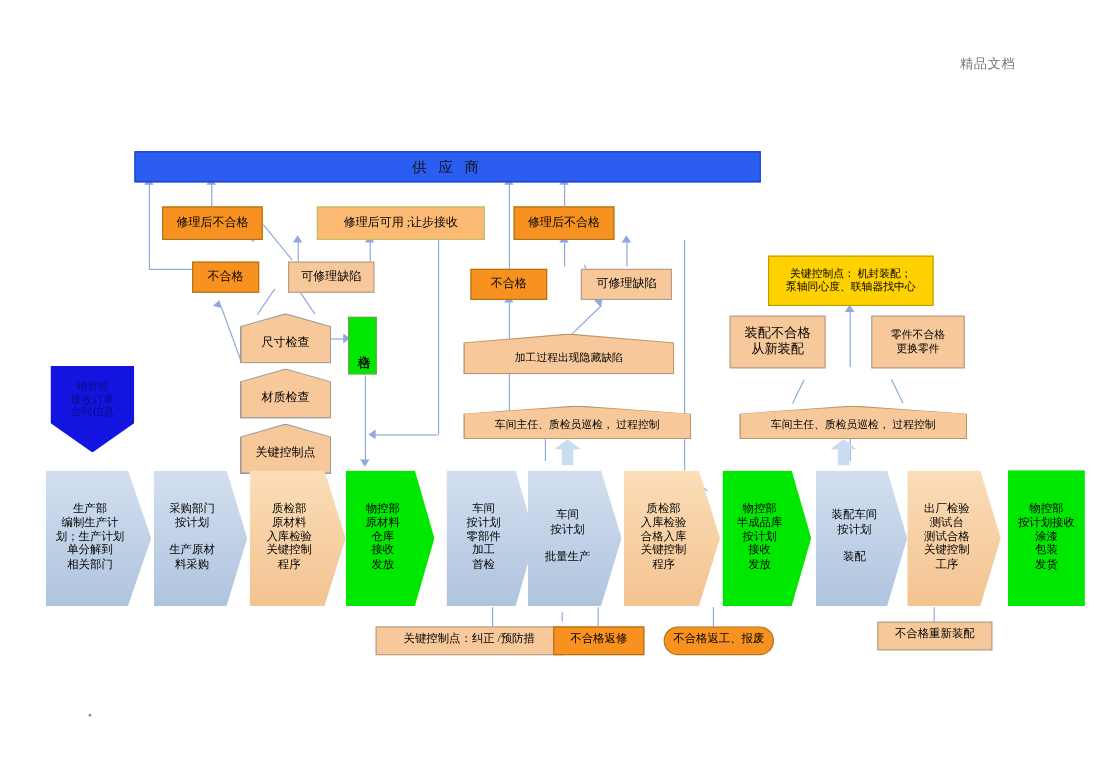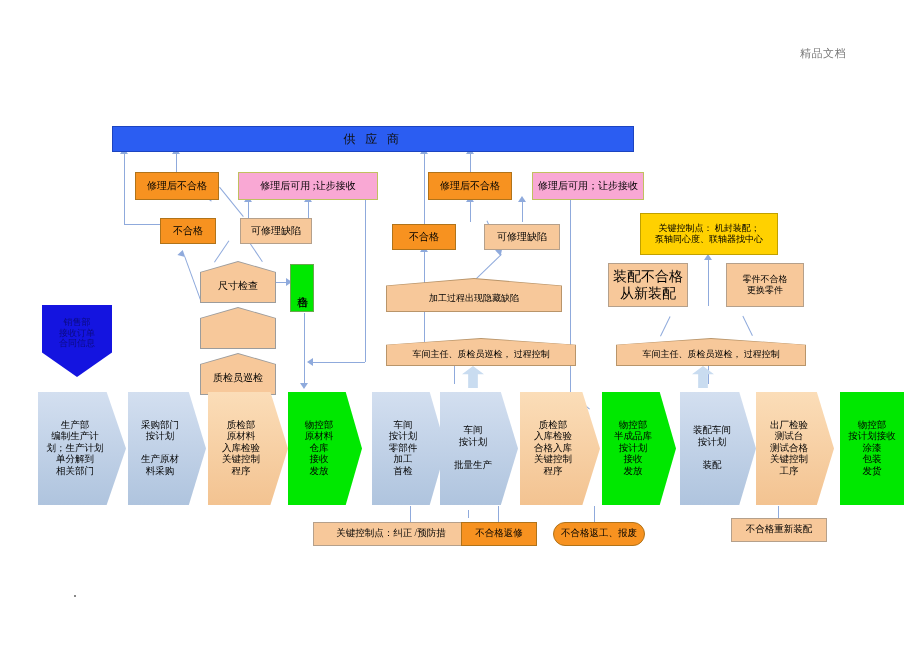--- a/index.html
+++ b/index.html
@@ -26,21 +26,21 @@
     text-align:center;
     line-height:1.22;
     white-space:pre-line;
     box-sizing:border-box;
   }
 
   
   .rect{border:1px solid #9c9c9c;}
   .rect.orange{background:#F79220;border-color:#b0731a;}
   .rect.peach{background:#F7C89A;border-color:#b5a08b;}
-  .rect.yellow-pale{background:#f9a8d4;border-color:#C0C060;}
+  .rect.yellow-pale{background:#fdba74;border-color:#C0C060;margin-left:26px;}
   .rect.yellow{background:#FFD100;border-color:#C0A000;}
 
   
   .banner{
     background:#2B5DF2;
     border:1px solid #1c44c0;
     color:#111;
     letter-spacing:.28em;
   }
 
@@ -195,43 +195,43 @@
 
   <div class="abs node rect peach" style="left:240px;top:218px;width:72px;height:26px;font-size:10px;">可修理缺陷</div>
 
   <div class="abs house-wrap" style="left:200px;top:261px;width:76px;height:42px;clip-path:polygon(0 26%, 50% 0, 100% 26%, 100% 100%, 0 100%);">
     <div class="house-inner"></div>
     <div class="abs node" style="left:0;top:8px;width:76px;height:34px;font-size:10px;">尺寸检查</div>
   </div>
 
   <div class="abs house-wrap" style="left:200px;top:307px;width:76px;height:42px;clip-path:polygon(0 26%, 50% 0, 100% 26%, 100% 100%, 0 100%);">
     <div class="house-inner"></div>
+    <div class="abs node" style="left:0;top:8px;width:76px;height:34px;font-size:10px;">材质检查</div>
   </div>
 
   <div class="abs house-wrap" style="left:200px;top:353px;width:76px;height:42px;clip-path:polygon(0 26%, 50% 0, 100% 26%, 100% 100%, 0 100%);">
     <div class="house-inner"></div>
-    <div class="abs node" style="left:0;top:8px;width:76px;height:34px;font-size:10px;">质检员巡检</div>
+    <div class="abs node" style="left:0;top:8px;width:76px;height:34px;font-size:10px;">关键控制点</div>
   </div>
 
   <div class="abs node vbox" style="left:290px;top:264px;width:24px;height:48px;font-size:11px;">
     <span>合格</span>
   </div>
 
   <div class="abs node rect orange" style="left:428px;top:172px;width:84px;height:28px;font-size:10px;">修理后不合格</div>
 
-  <div class="abs node rect yellow-pale" style="left:532px;top:172px;width:112px;height:28px;font-size:10px;">修理后可用；让步接收</div>
 
   <div class="abs node rect orange" style="left:392px;top:224px;width:64px;height:26px;font-size:10px;">不合格</div>
 
   <div class="abs node rect peach" style="left:484px;top:224px;width:76px;height:26px;font-size:10px;">可修理缺陷</div>
 
   <div class="abs node rect yellow" style="left:640px;top:213px;width:138px;height:42px;font-size:9px;">关键控制点：  机封装配；
 泵轴同心度、联轴器找中心</div>
 
-  <div class="abs node rect peach" style="left:608px;top:263px;width:80px;height:44px;font-size:14px;">装配不合格
+  <div class="abs node rect peach" style="left:608px;top:263px;width:80px;height:44px;font-size:11px;">装配不合格
 从新装配</div>
 
   <div class="abs node rect peach" style="left:726px;top:263px;width:78px;height:44px;font-size:9px;">零件不合格
 更换零件</div>
 
   <div class="abs flagwrap" style="left:386px;top:278px;width:176px;height:34px;clip-path:polygon(0 22%, 50% 0, 100% 22%, 100% 100%, 0 100%);">
     <div class="flag"></div>
     <div class="abs node" style="left:0;top:6px;width:176px;height:28px;font-size:9px;">加工过程出现隐藏缺陷</div>
   </div>
 

